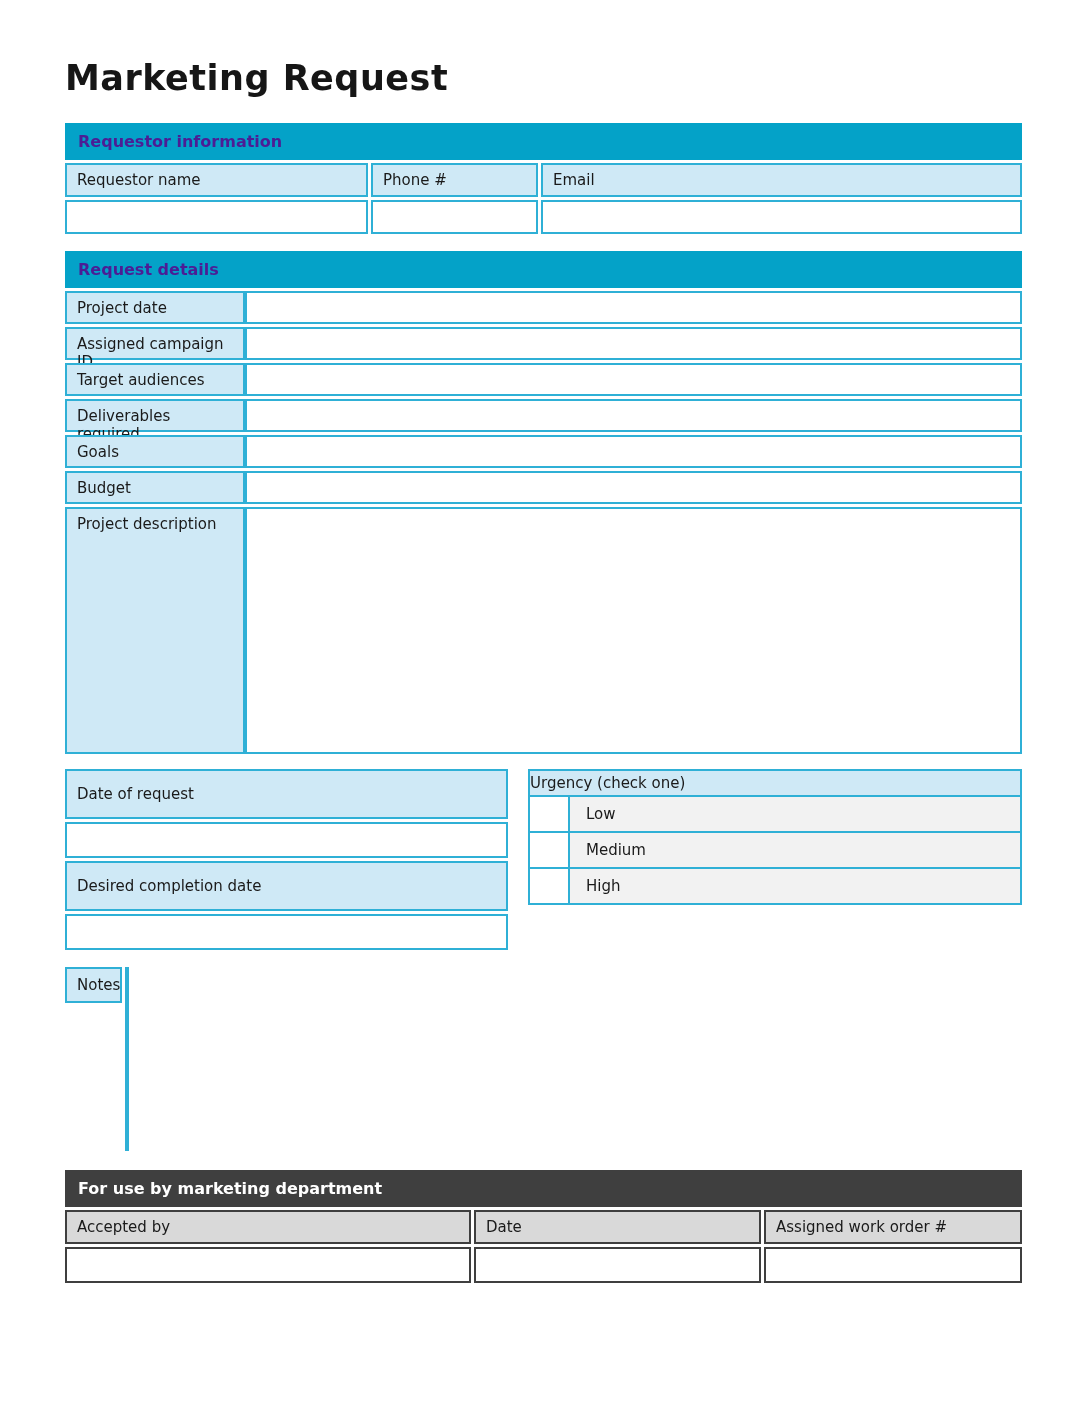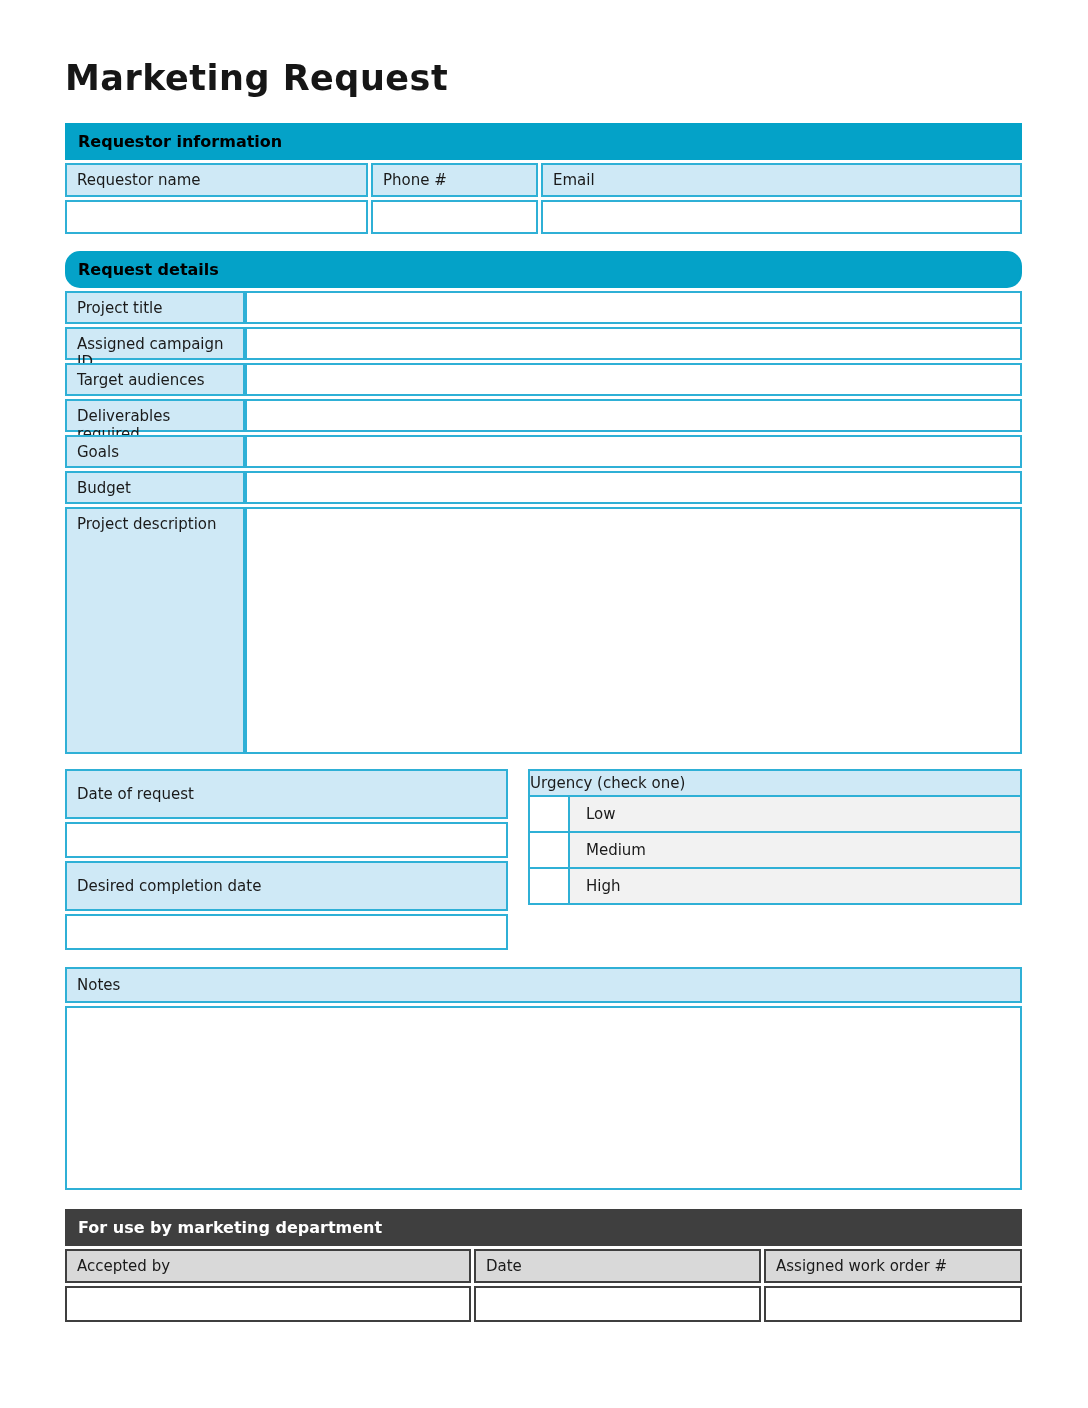--- a/index.html
+++ b/index.html
@@ -23,40 +23,40 @@
 
   h1.doc-title{
     font-size:35px; font-weight:700; color:#161616;
     letter-spacing:0.5px; line-height:40px;
   }
 
   
   .cell{ display:flex; align-items:center; padding-left:10px; font-size:15px; }
   .hdr-cyan{
     background:var(--cyan); border:2px solid var(--cyan);
-    color:#000000; font-weight:700; font-size:16px;
+    color:#4c1d95; font-weight:700; font-size:16px;
     display:flex; align-items:center; padding-left:11px;
   }
   .lbl-blue{ background:var(--lightblue); border:2px solid var(--cyan-border); }
   .val-white{ background:#fff; border:2px solid var(--cyan-border); }
 
   
   .tbl-requestor{
     margin-top:25px;
     display:grid;
     grid-template-columns:303fr 167fr 481fr;
     gap:3px;
   }
   .tbl-requestor .hdr-cyan{ grid-column:1/-1; height:37px; }
   .tbl-requestor .lbl-blue{ height:34px; }
   .tbl-requestor .val-white{ height:34px; }
 
   
   .tbl-details{ margin-top:17px; display:flex; flex-direction:column; gap:3px; }
-  .tbl-details .hdr-cyan{ height:37px;border-radius:15px; }
+  .tbl-details .hdr-cyan{ height:37px; }
   .drow{ display:flex; }
   .drow .lbl-blue{
     width:180px; flex:none; height:33px;
     display:flex; align-items:flex-start; padding:6px 6px 0 10px; font-size:15px;
   }
   .drow .val-white{ flex:1; height:33px; }
   .drow.tall .lbl-blue{ height:247px; }
   .drow.tall .val-white{ height:247px; }
 
   
@@ -66,21 +66,21 @@
   .date-box .val-white{ height:36px; }
 
   .urgency-box{ width:494px; display:grid; grid-template-columns:42px 1fr; gap:0; }
   .urgency-box .hdr{ grid-column:1/-1; height:28px; background:var(--lightblue);
     border:2px solid var(--cyan-border); display:flex; align-items:center; font-size:15px; }
   .urgency-box .chk{ height:38px; background:#fff; border:2px solid var(--cyan-border); margin-top:-2px; }
   .urgency-box .opt{ height:38px; background:var(--graytint); border:2px solid var(--cyan-border);
     margin-top:-2px; margin-left:-2px; display:flex; align-items:center; padding-left:16px; font-size:15px; }
 
   
-  .notes-box{ margin-top:17px; display:flex; flex-direction:column; gap:3px; }
+  .notes-box{ margin-top:17px; display:flex; flex-direction:row; gap:3px; }
   .notes-box .lbl-blue{ height:36px; display:flex; align-items:center; padding-left:10px; font-size:15px; }
   .notes-box .val-white{ height:184px; }
 
   
   .tbl-dept{
     margin-top:19px;
     display:grid;
     grid-template-columns:406fr 287fr 258fr;
     gap:3px;
   }
@@ -107,21 +107,21 @@
     <div class="cell lbl-blue">Phone #</div>
     <div class="cell lbl-blue">Email</div>
     <div class="cell val-white"></div>
     <div class="cell val-white"></div>
     <div class="cell val-white"></div>
   </div>
 
   <div class="tbl-details">
     <div class="hdr-cyan">Request details</div>
     <div class="drow">
-      <div class="lbl-blue">Project title</div>
+      <div class="lbl-blue">Project date</div>
       <div class="val-white"></div>
     </div>
     <div class="drow">
       <div class="lbl-blue">Assigned campaign ID</div>
       <div class="val-white"></div>
     </div>
     <div class="drow">
       <div class="lbl-blue">Target audiences</div>
       <div class="val-white"></div>
     </div>

